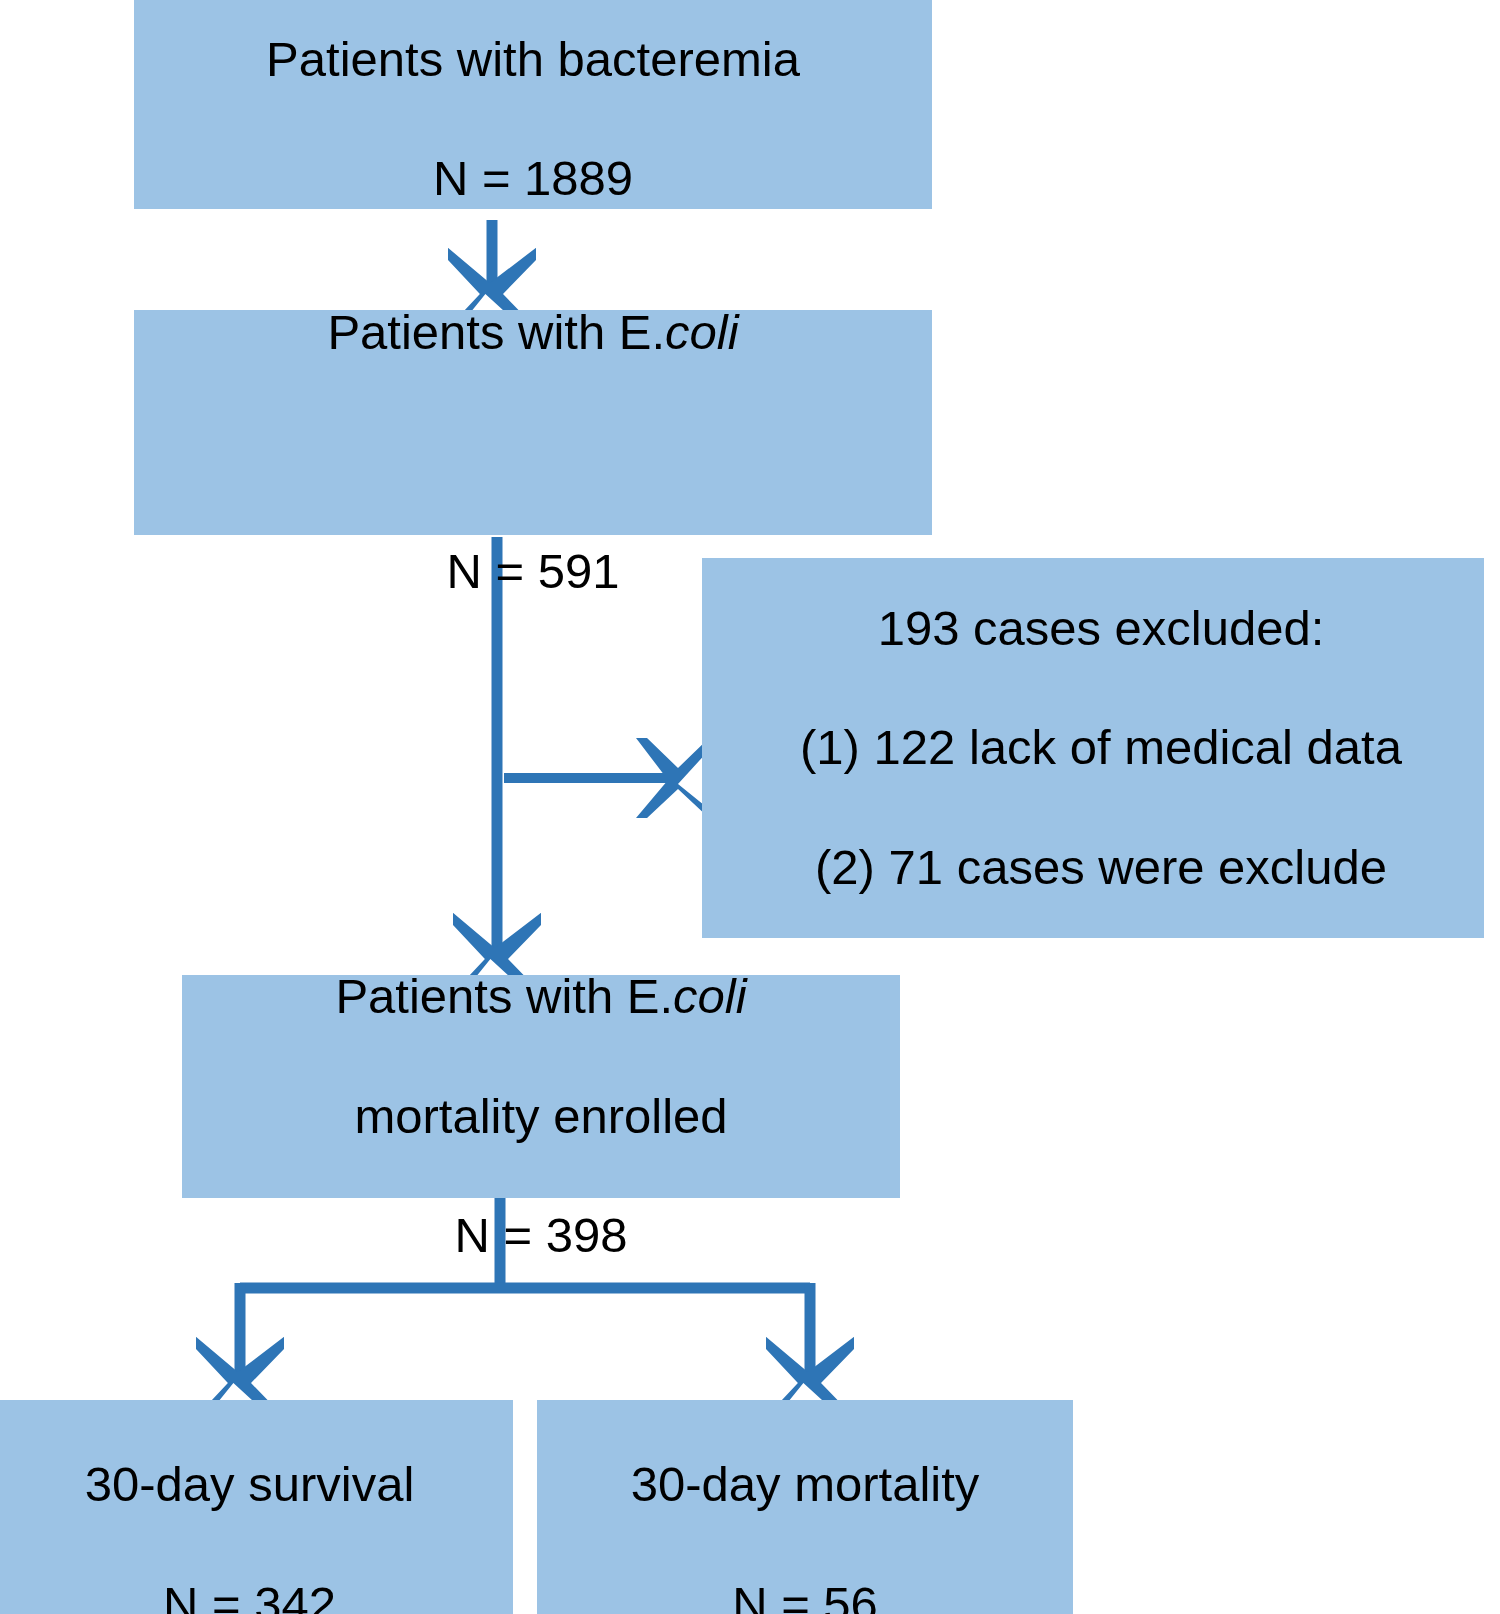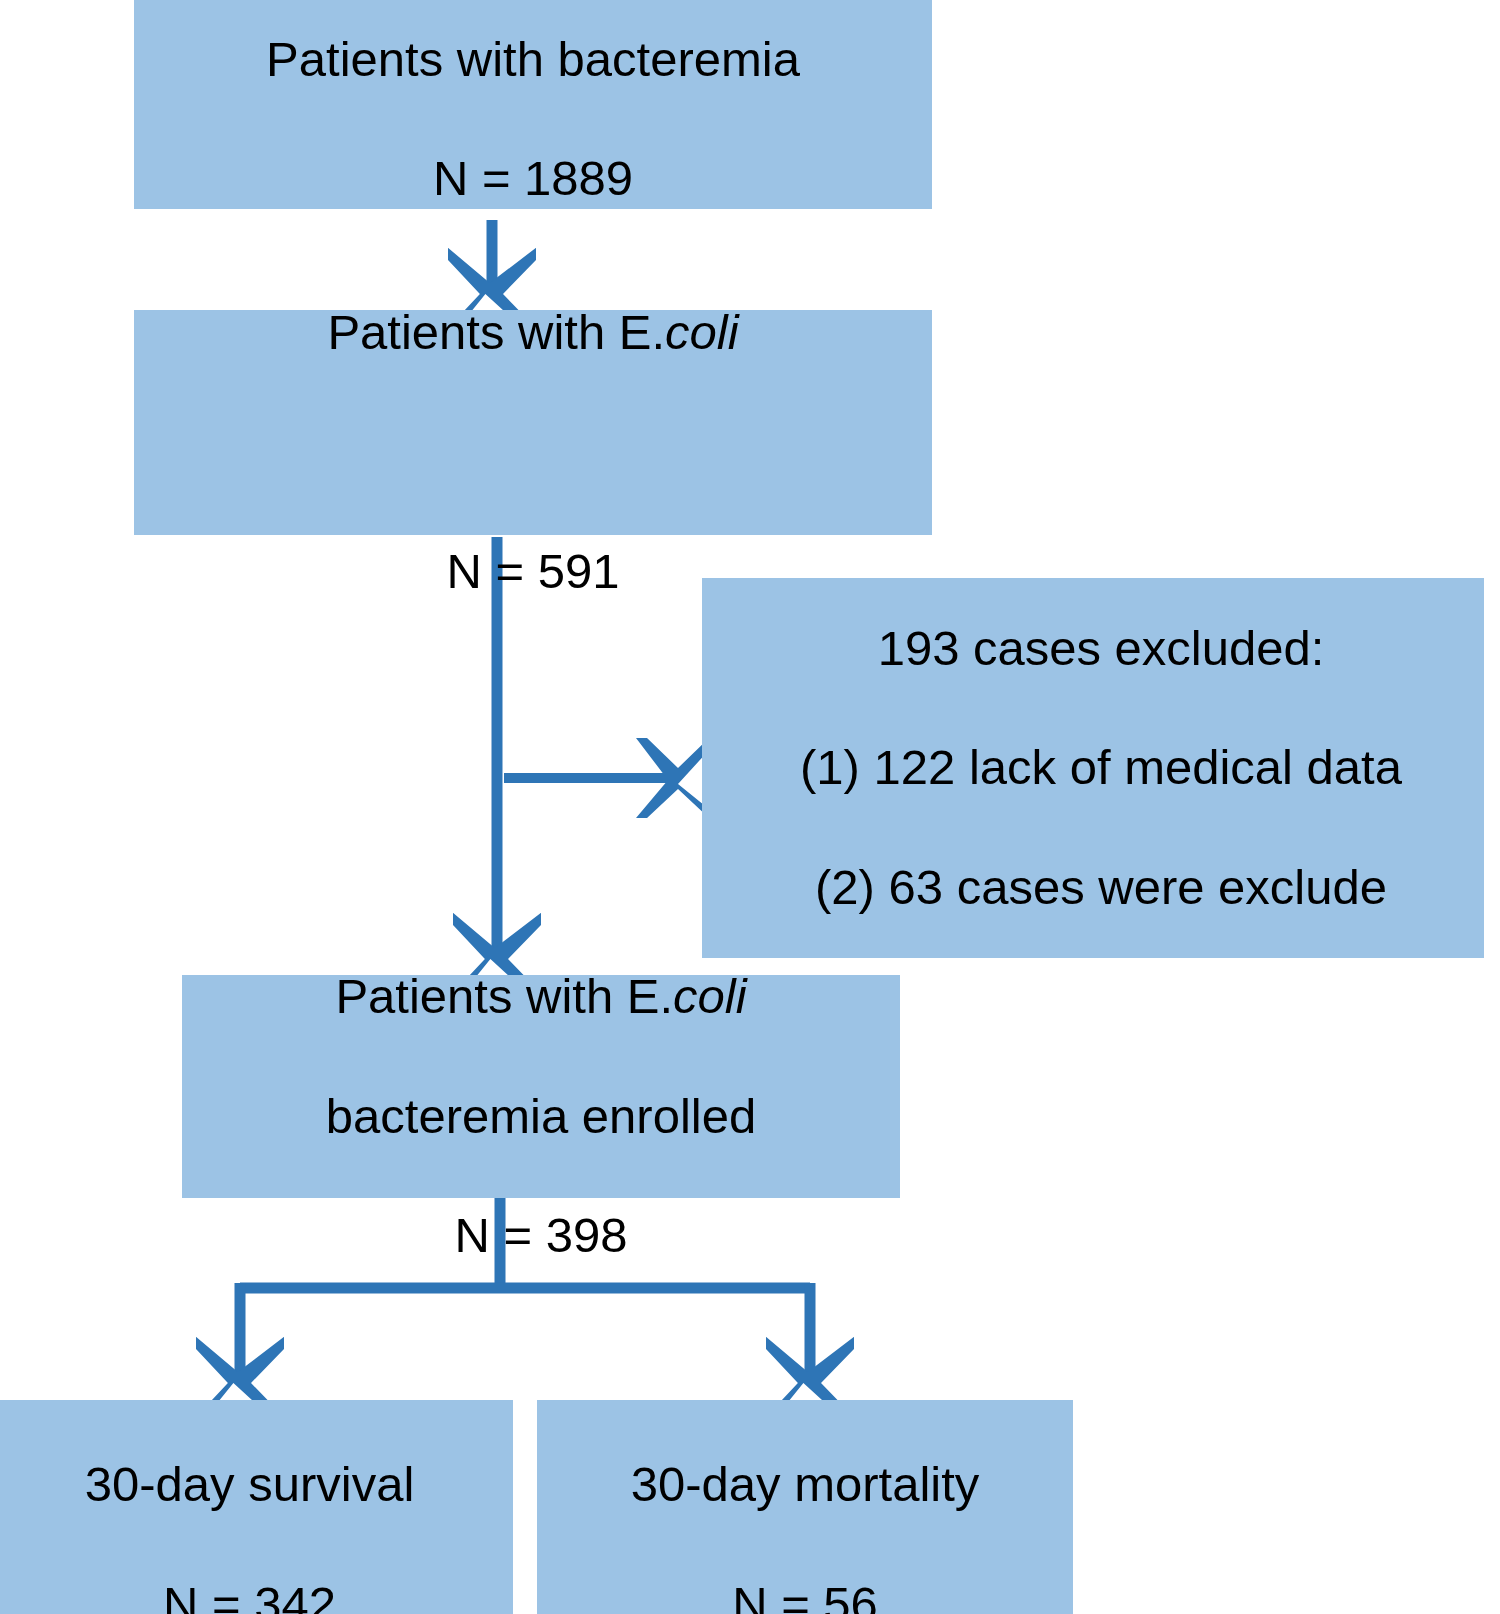--- a/index.html
+++ b/index.html
@@ -42,21 +42,21 @@
     left: 0;
     top: 0;
     width: 1500px;
     height: 1614px;
     pointer-events: none;
   }
 
   
   #node-bacteremia        { left: 134px;  top: -30px;   width: 798px;  height: 239px; }
   #node-ecoli-bacteremia  { left: 134px;  top: 310px;   width: 798px;  height: 225px; }
-  #node-excluded          { left: 702px;  top: 578px;   width: 798px;  height: 380px; justify-content: flex-end; }
+  #node-excluded          { left: 702px;  top: 558px;   width: 798px;  height: 380px; justify-content: flex-end; }
   #node-enrolled          { left: 182px;  top: 975px;   width: 718px;  height: 223px; }
   #node-survival          { left: -14px;  top: 1400px;  width: 527px;  height: 230px; }
   #node-mortality         { left: 537px;  top: 1400px;  width: 536px;  height: 230px; }
 </style>
 </head>
 <body>
 
 <div id="flowchart">
 
   <svg class="connectors" viewBox="0 0 1500 1614" xmlns="http://www.w3.org/2000/svg">
@@ -107,28 +107,28 @@
       <span>Patients with   E.</span><span class="ital">coli</span><br>
       <br>
       <span>N = 591</span>
     </div>
   </div>
 
   <div class="node" id="node-excluded">
     <div class="txt">
       <span>193 cases excluded:</span><br>
       <span>(1)  122 lack of medical data</span><br>
-      <span>(2) 63 cases were exclude</span><br>
+      <span>(2) 71 cases were exclude</span><br>
     </div>
   </div>
 
   <div class="node" id="node-enrolled">
     <div class="txt">
       <span>Patients with   E.</span><span class="ital">coli</span><br>
-      <span>bacteremia enrolled</span><br>
+      <span>mortality enrolled</span><br>
       <span>N = 398</span>
     </div>
   </div>
 
   <div class="node" id="node-survival">
     <div class="txt">
       <span>30-day survival</span><br>
       <span>N = 342</span>
     </div>
   </div>

